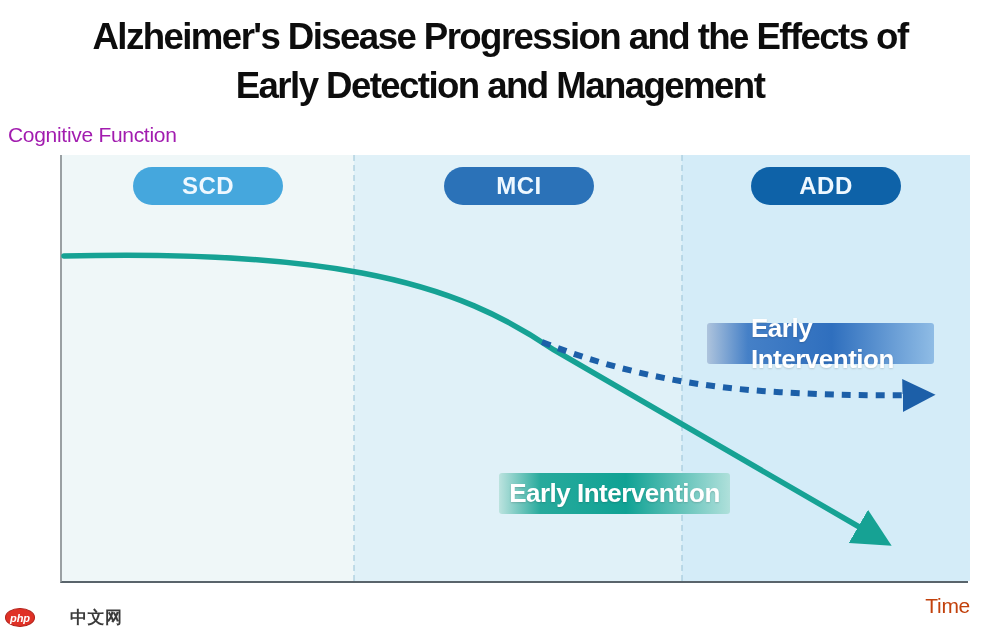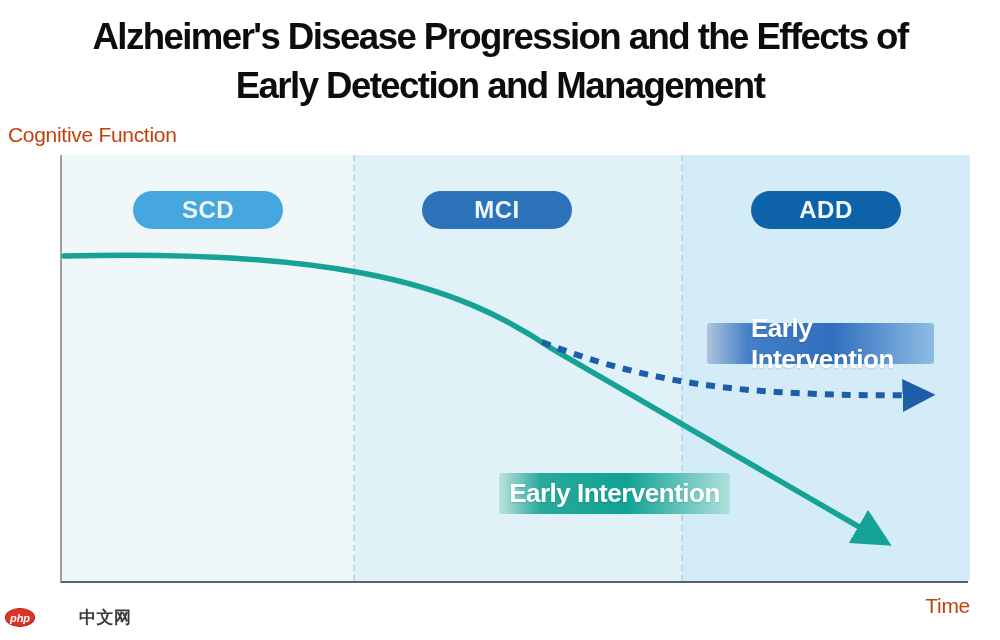--- a/index.html
+++ b/index.html
@@ -10,21 +10,21 @@
 
   .title {
     position: absolute; top: 12px; left: 0; width: 1000px;
     text-align: center; color: #0d0d0d; font-weight: 800;
     font-size: 37px; line-height: 49px; letter-spacing: -1.6px;
     transform: scaleX(0.99);
   }
 
   .y-label {
     position: absolute; left: 8px; top: 123px;
-    font-size: 21px; color: #c2410c; letter-spacing: -0.3px;
+    font-size: 21px; color: #a21caf; letter-spacing: -0.3px;
   }
   .x-label {
     position: absolute; right: 30px; top: 594px;
     font-size: 21px; color: #c2410c; letter-spacing: -0.3px;
   }
 
   .chart {
     position: absolute; left: 60px; top: 155px; width: 908px; height: 428px;
     border-left: 2px solid #9aa0a3;
     border-bottom: 2px solid #59646b;
@@ -38,45 +38,44 @@
     border-left: 2px dashed rgba(158, 198, 216, 0.55);
   }
   .div-1 { left: 291px; }
   .div-2 { left: 619px; }
 
   .stage-badge {
     position: absolute; top: 12px; width: 150px; height: 38px;
     border-radius: 19px; color: #eef8ff; font-size: 24px; font-weight: 700;
     display: flex; align-items: center; justify-content: center;
     letter-spacing: 0.5px;
-    margin-top: 24px;
   }
   .badge-scd { left: 71px;  background: #45a7dd; }
-  .badge-mci { left: 360px; background: #2b72b8; }
+  .badge-mci { left: 382px; background: #2b72b8; }
   .badge-add { left: 689px; background: #0e62a8; }
 
   .curves { position: absolute; left: 0; top: 0; width: 908px; height: 428px; overflow: visible; }
 
   .anno {
     position: absolute; height: 41px; color: #ffffff; font-weight: 700;
     font-size: 26px; letter-spacing: -0.5px; border-radius: 3px;
     display: flex; align-items: center; justify-content: center;
     text-shadow: 0 1px 2px rgba(0,0,0,0.15);
   }
   .anno-early {
     left: 645px; top: 168px; width: 227px;
     background: linear-gradient(90deg, #aec4dd 0%, #4580c7 18%, #2f6fbe 55%, #8fbce5 100%);
     padding-left: 44px;
   }
   .anno-late {
     left: 437px; top: 318px; width: 231px;
     background: linear-gradient(90deg, #bce3df 0%, #27aa9c 18%, #10a294 55%, #afe0db 100%);
   }
 
-  .watermark { position: absolute; left: 5px; top: 606px; display: flex; align-items: center; gap: 14px; }
+  .watermark { position: absolute; left: 5px; top: 606px; display: flex; align-items: center; gap: 5px; }
   .wm-badge {
     width: 30px; height: 19px; background: #e03126; border-radius: 50%;
     color: #ffffff; font-size: 11px; font-weight: 700; font-style: italic;
     display: flex; align-items: center; justify-content: center;
     border: 1px solid #b02018;
   }
   .wm-text { font-size: 17px; font-weight: 700; color: #3a3a3a; letter-spacing: 0.5px; margin-left: 30px; }
 </style>
 </head>
 <body>

